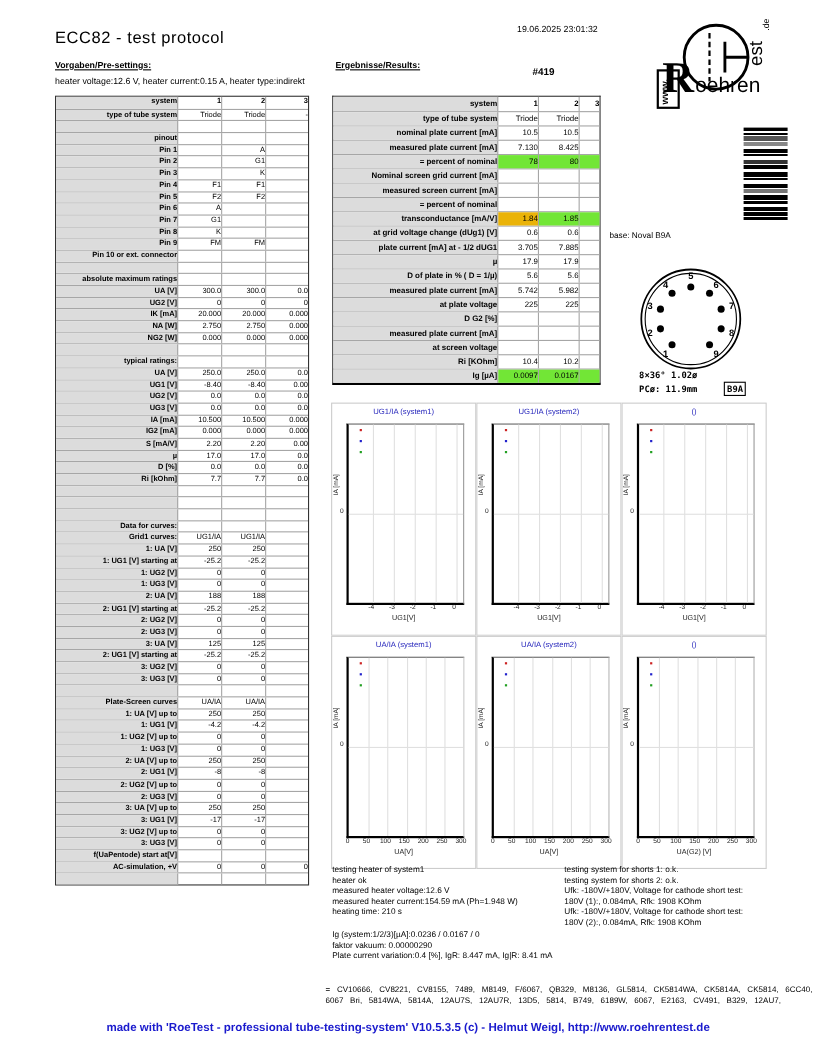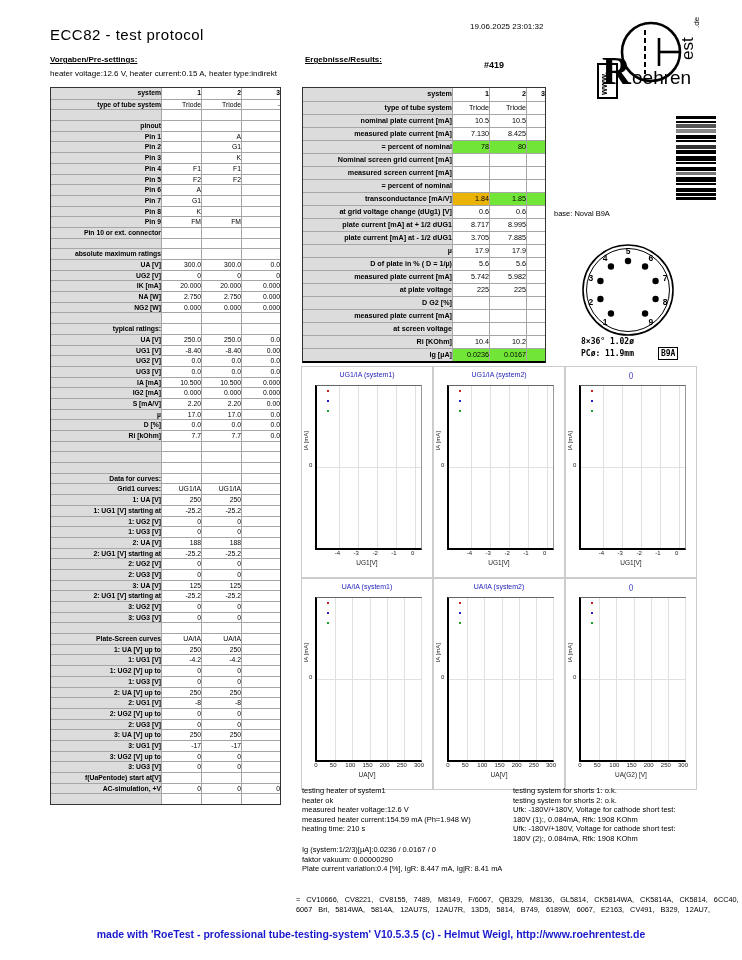--- a/index.html
+++ b/index.html
@@ -590,26 +590,20 @@
       <div class="tcell tv2" style="background: rgb(114, 230, 54);">1.85</div>
       <div class="tcell tv3" style="background: rgb(114, 230, 54);"></div>
     </div>
     <div class="trow">
       <div class="tcell tlabel">at grid voltage change (dUg1) [V]</div>
       <div class="tcell tv1">0.6</div>
       <div class="tcell tv2">0.6</div>
       <div class="tcell tv3"></div>
     </div>
     <div class="trow">
-      <div class="tcell tlabel">plate current [mA] at + 1/2 dUG1</div>
-      <div class="tcell tv1">8.717</div>
-      <div class="tcell tv2">8.995</div>
-      <div class="tcell tv3"></div>
-    </div>
-    <div class="trow">
       <div class="tcell tlabel">plate current [mA] at - 1/2 dUG1</div>
       <div class="tcell tv1">3.705</div>
       <div class="tcell tv2">7.885</div>
       <div class="tcell tv3"></div>
     </div>
     <div class="trow">
       <div class="tcell tlabel">µ</div>
       <div class="tcell tv1">17.9</div>
       <div class="tcell tv2">17.9</div>
       <div class="tcell tv3"></div>
@@ -651,21 +645,21 @@
       <div class="tcell tv3"></div>
     </div>
     <div class="trow">
       <div class="tcell tlabel">Ri [KOhm]</div>
       <div class="tcell tv1">10.4</div>
       <div class="tcell tv2">10.2</div>
       <div class="tcell tv3"></div>
     </div>
     <div class="trow">
       <div class="tcell tlabel">Ig [µA]</div>
-      <div class="tcell tv1" style="background: rgb(114, 230, 54);">0.0236</div>
+      <div class="tcell tv1" style="background: rgb(114, 230, 54);">0.0097</div>
       <div class="tcell tv2" style="background: rgb(114, 230, 54);">0.0167</div>
       <div class="tcell tv3" style="background: rgb(114, 230, 54);"></div>
     </div>
   </div>
 
 <div id="charts-area">
     <div class="chart-panel" style="left: 301px; top: 366px;">
       <div class="chart-title">UG1/IA (system1)</div>
       <div class="plot">
         <div class="gridv" style="left: 21.6%;"></div>

